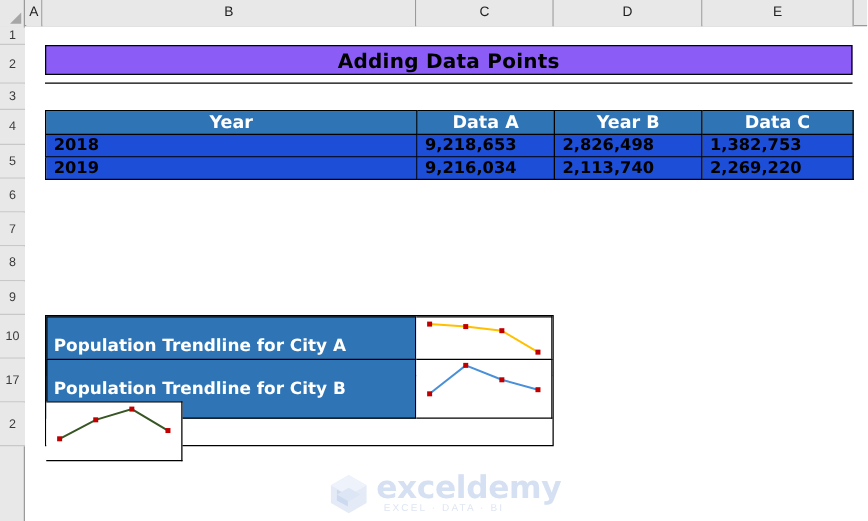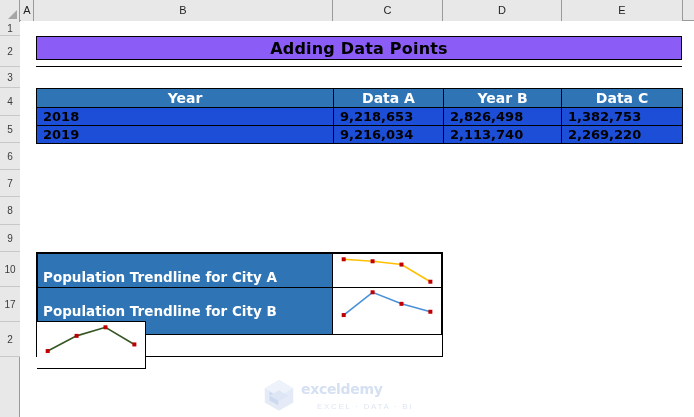--- a/index.html
+++ b/index.html
@@ -194,34 +194,34 @@
     width: 185px; height: 38px;
     display: flex;
     align-items: center;
     pointer-events: none;
     opacity: 1;
   }
   .wm-cube { width: 34px; height: 34px; flex: none; }
   .wm-text { margin-left: 5px; display: flex; flex-direction: column; }
   .wm-name {
     font-family: "DejaVu Sans", sans-serif;
-    font-size: 14px;
+    font-size: 25px;
     font-weight: bold;
     color: #d5e0f2;
     line-height: 21px;
     letter-spacing: -0.3px;
   }
   .wm-sub {
     font-family: "Liberation Sans", sans-serif;
     font-size: 8px;
     color: #dfe6f3;
     letter-spacing: 1.7px;
     line-height: 11px;
     margin-top: 1px;
-    margin-left: 16px;
+    margin-left: 6px;
   }
 </style>
 </head>
 <body>
 
 <div id="sheet">
 
   <div class="grid-body"></div>
 
   <div class="col-header-strip">

